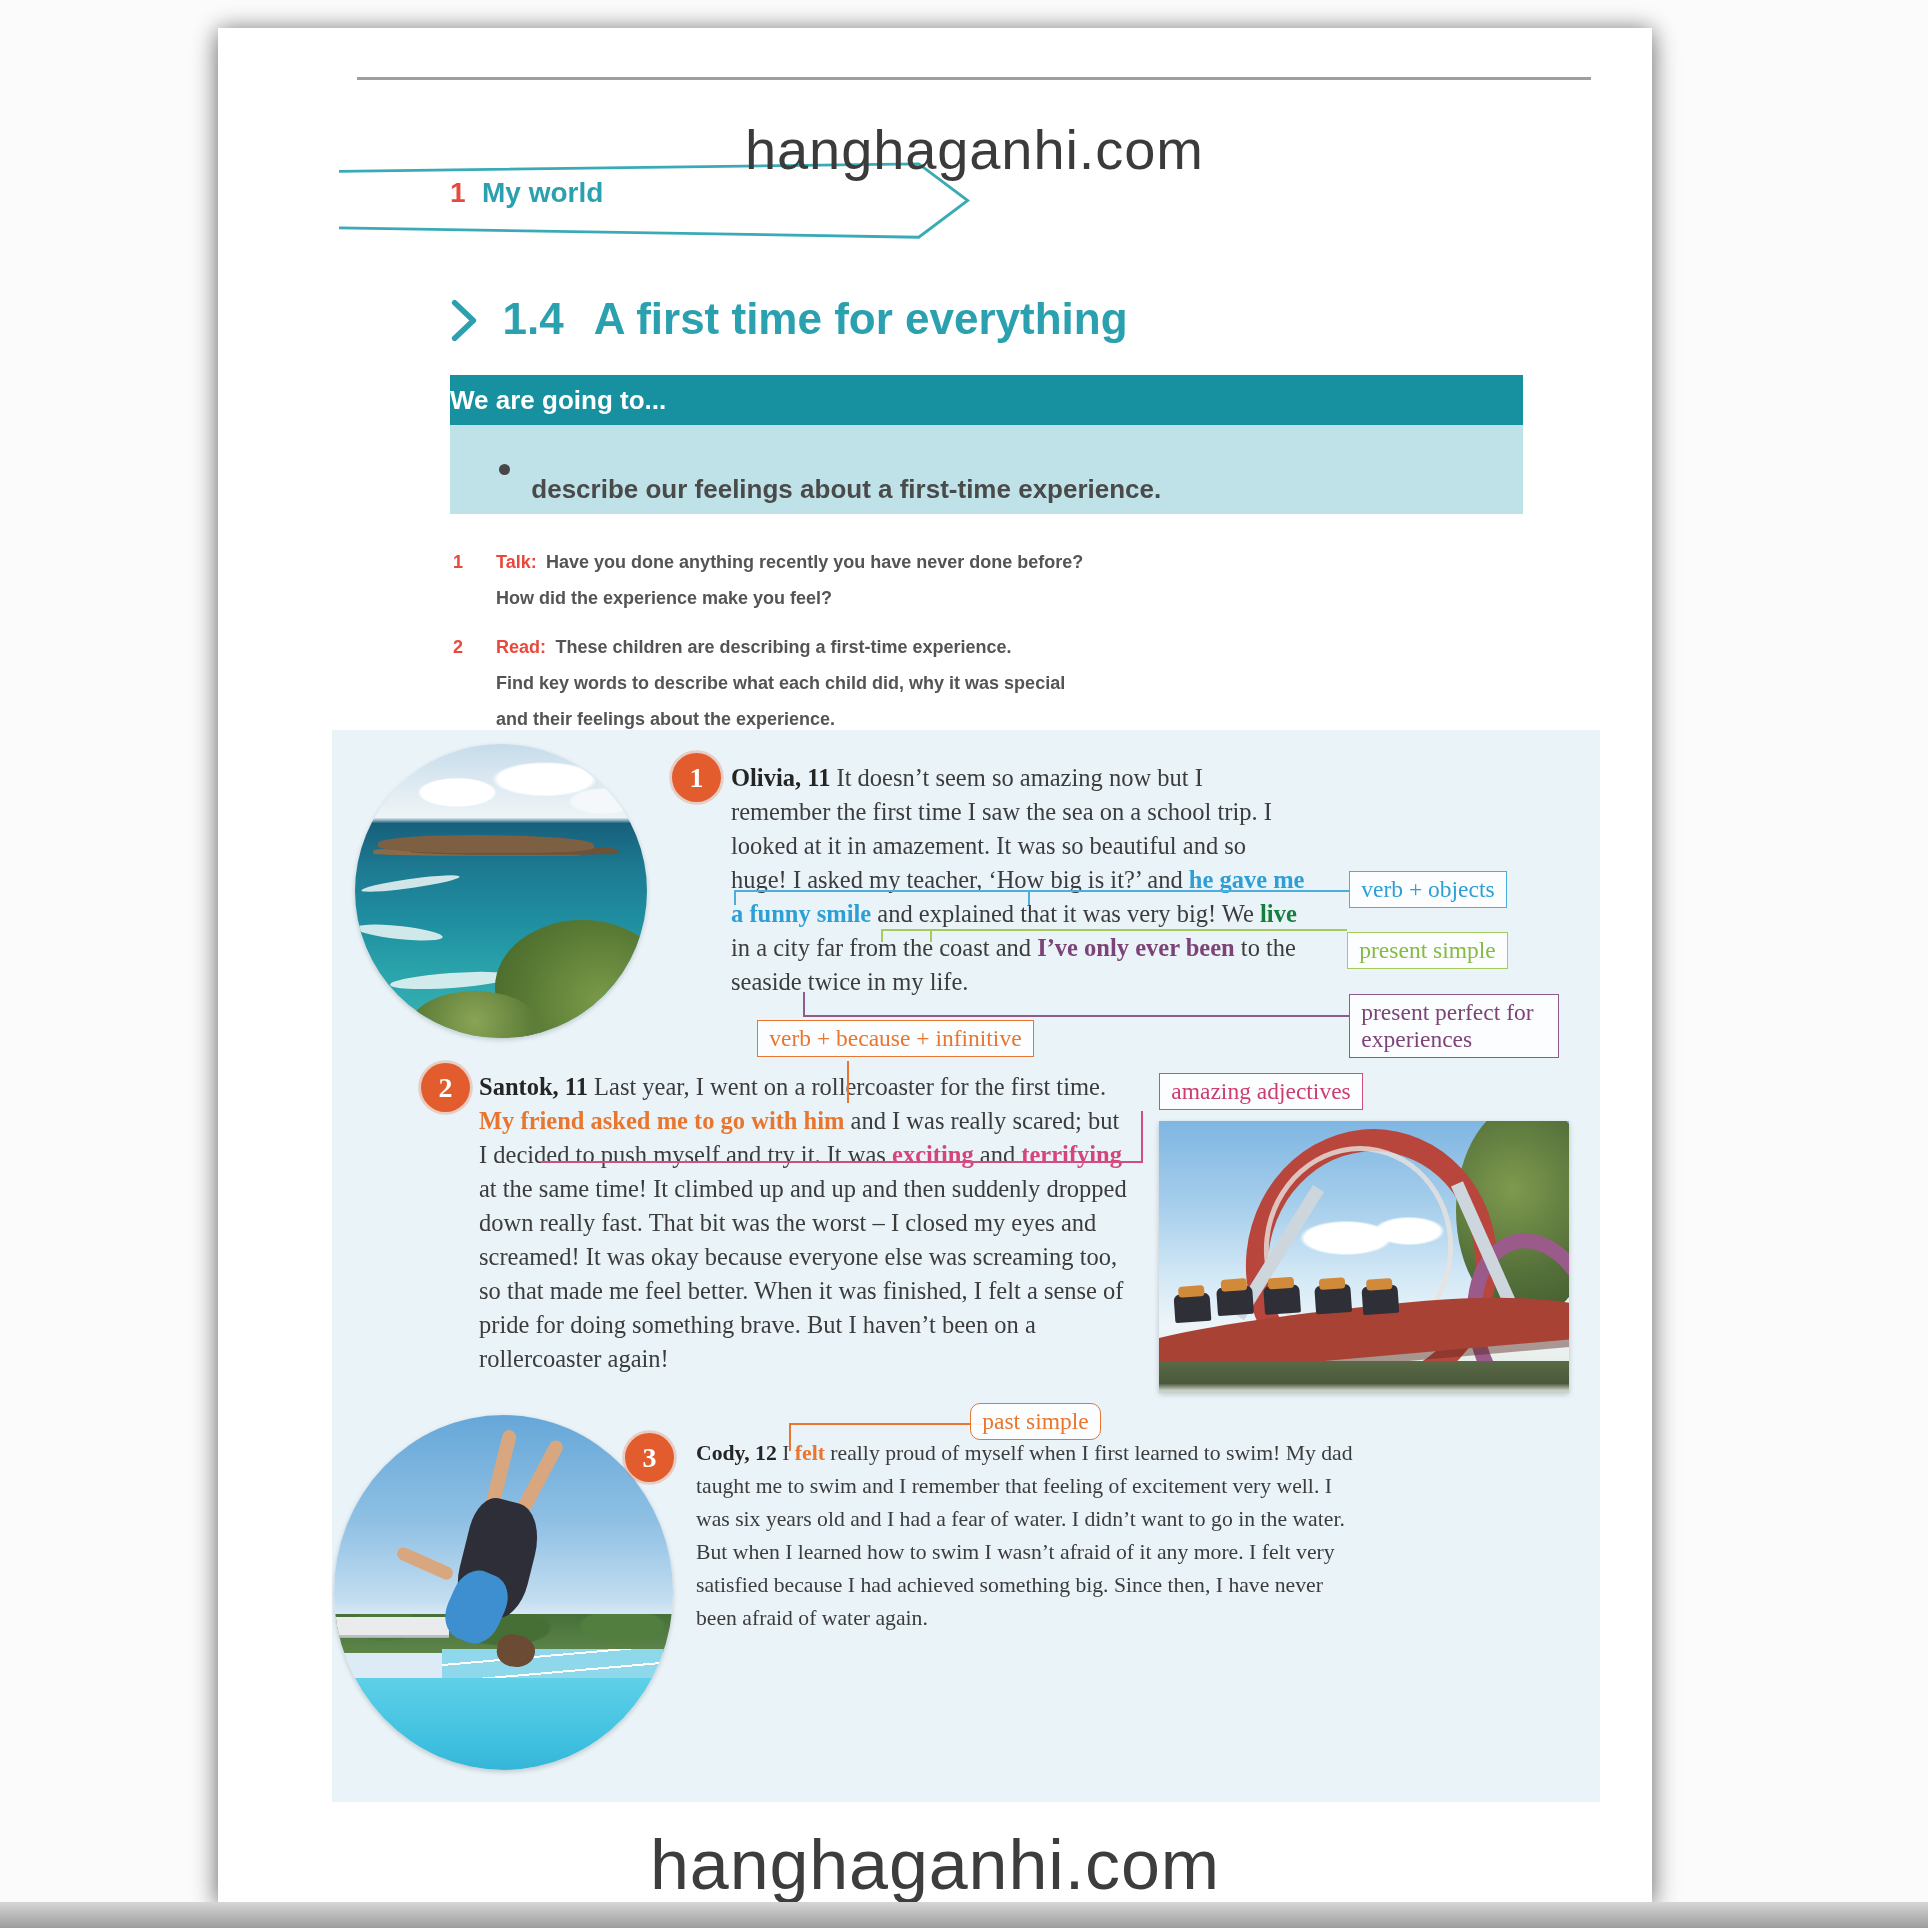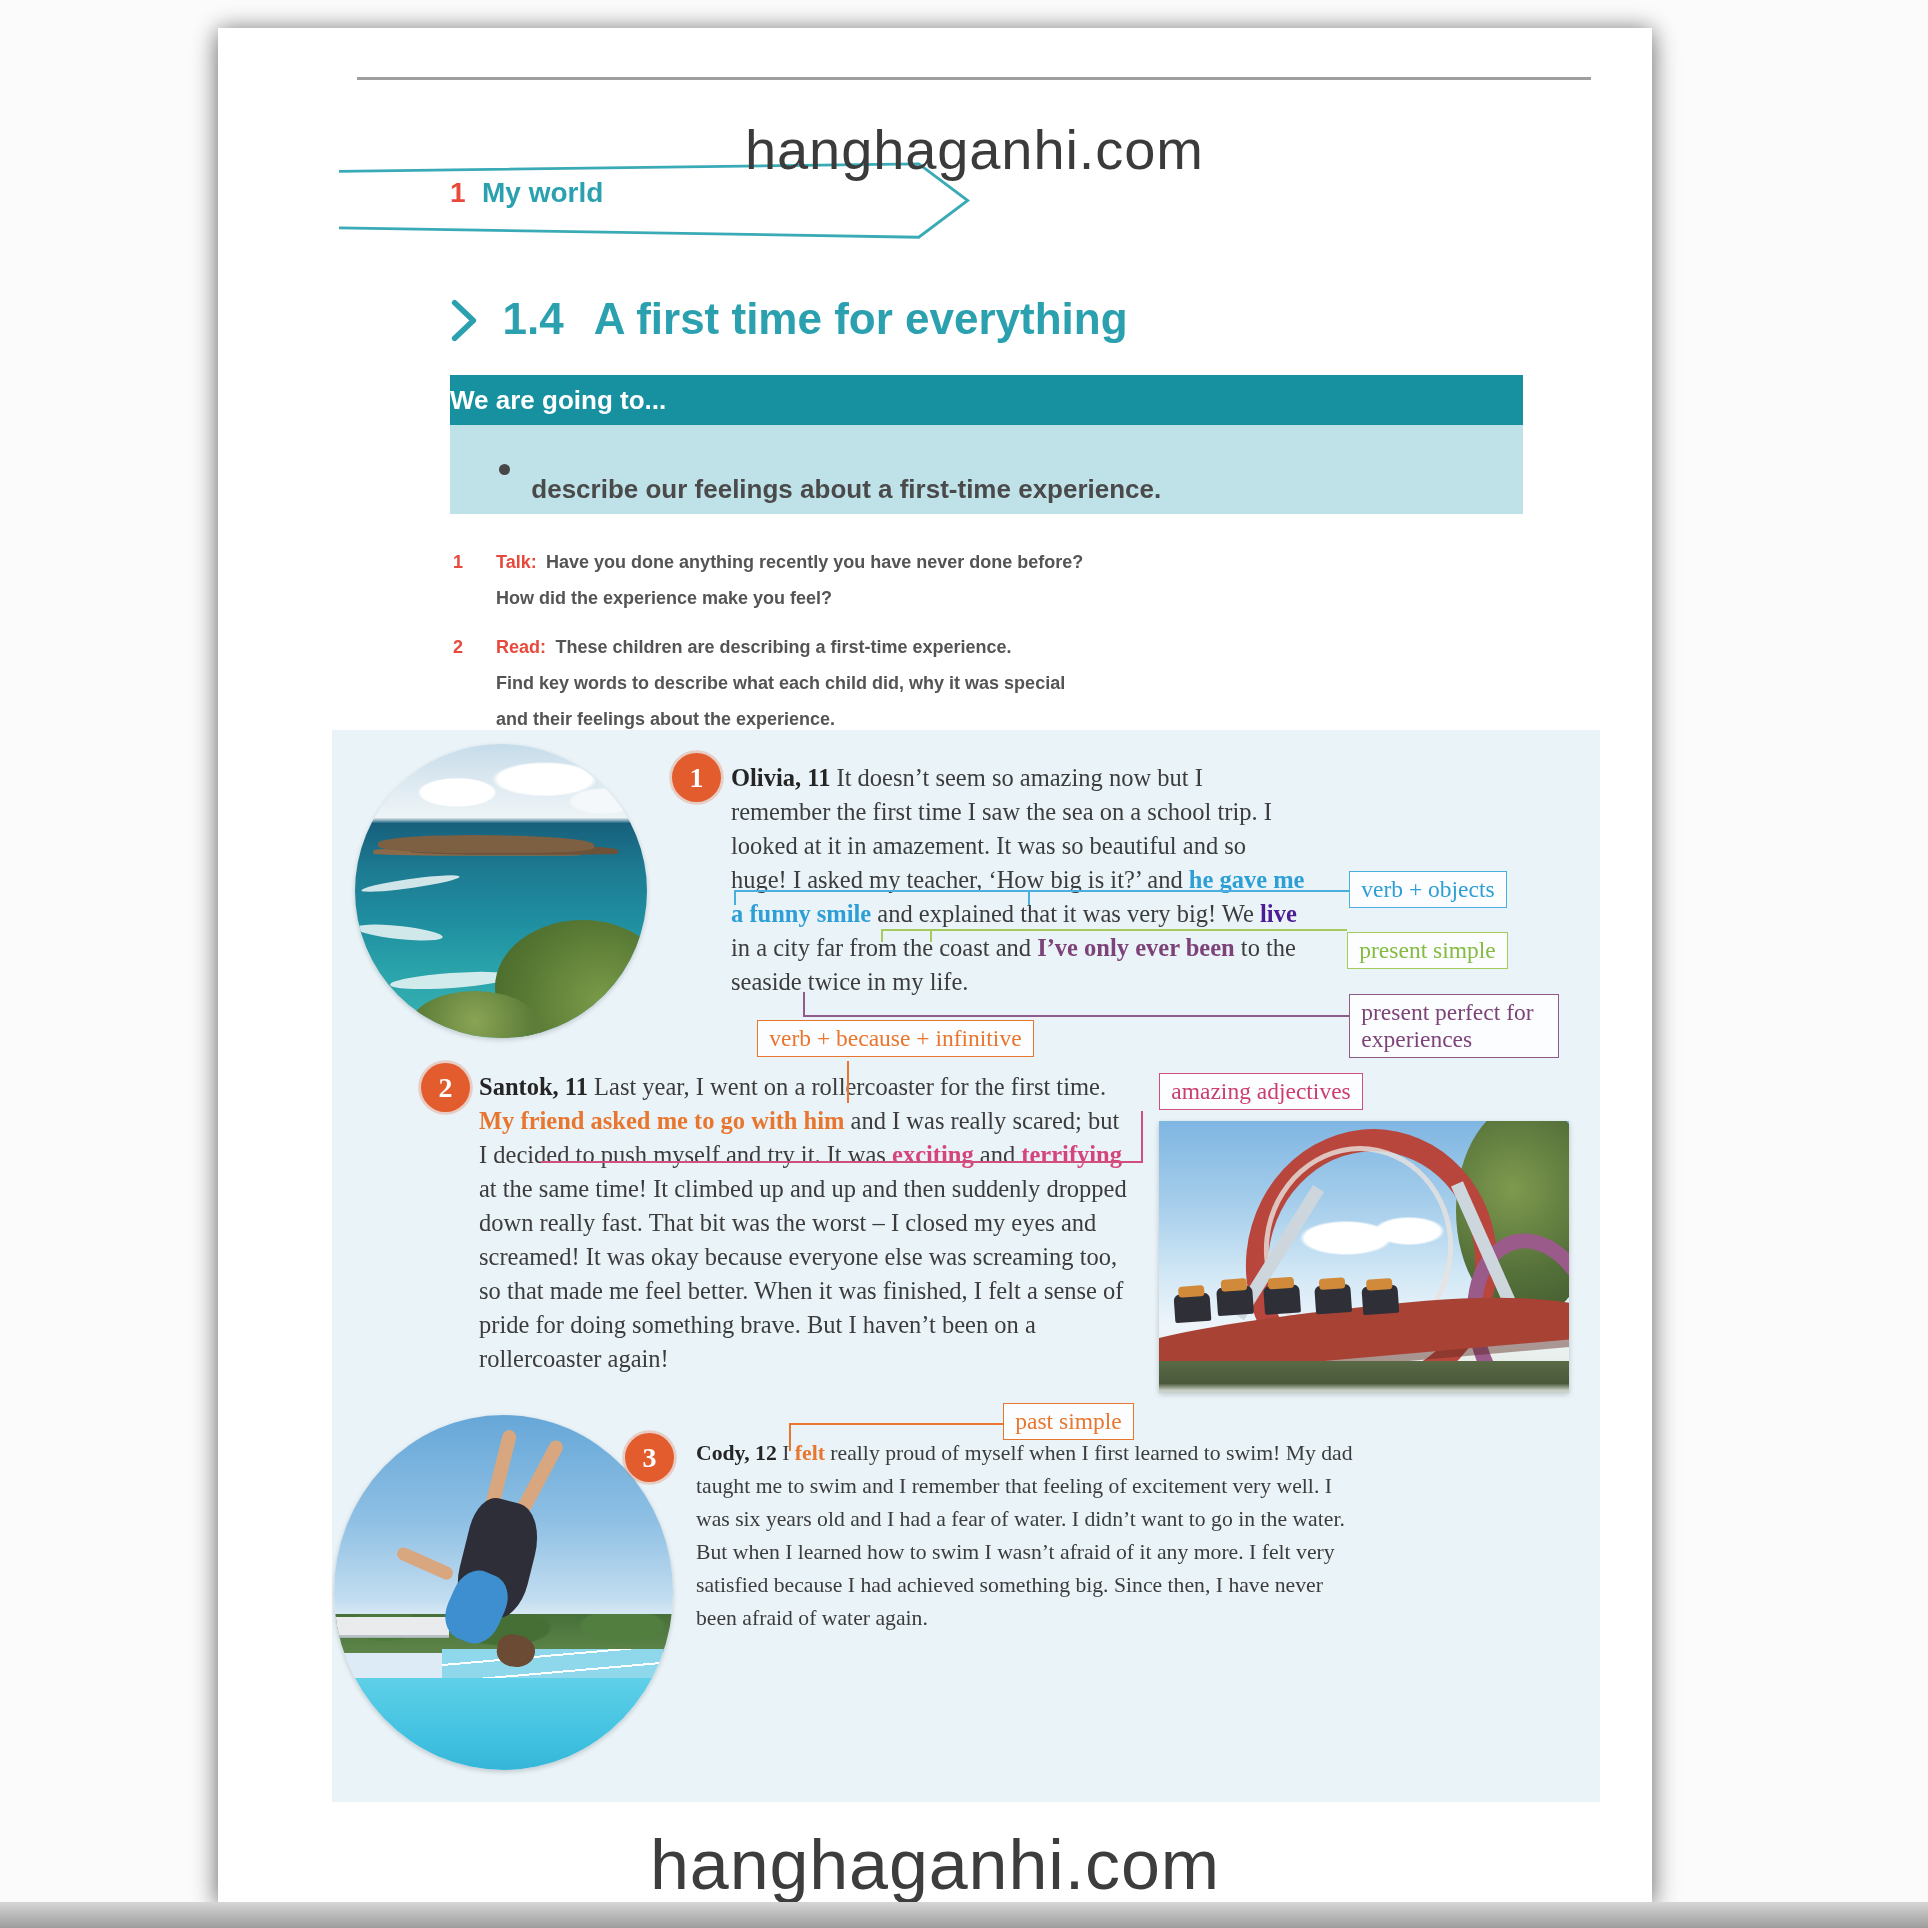--- a/index.html
+++ b/index.html
@@ -45,21 +45,21 @@
   .a-indent{padding-left:43px;}
 
   
   .panel{position:absolute;left:114px;top:702px;width:1268px;height:1072px;background:#e9f3f8;}
 
   
   .story{position:absolute;font-family:"Liberation Serif",serif;color:#3c3c3c;}
   .story .seg-name{font-weight:700;color:#252525;text-align:right;}
   .story .seg-plain{}
   .story .seg-blue{color:#2d9fd6;font-weight:700;}
-  .story .seg-green{color:#4c1d95;font-weight:700;}
+  .story .seg-green{color:#15803d;font-weight:700;}
   .story .seg-purple{color:#7d4379;font-weight:700;}
   .story .seg-orange{color:#e9762f;font-weight:700;}
   .story .seg-pink{color:#d6447c;font-weight:700;}
   .story1{left:513px;top:733px;width:576px;font-size:24.5px;line-height:34px;}
   .story2{left:261px;top:1042px;width:652px;font-size:24.5px;line-height:34px;}
   .story3{left:478px;top:1409px;width:665px;font-size:21.7px;line-height:33px;}
 
   
   .badge{position:absolute;width:49px;height:49px;border-radius:50%;background:#e25c2d;
          color:#fff;font-family:"Liberation Serif",serif;font-weight:700;font-size:28px;
@@ -69,21 +69,21 @@
   .badge3{left:407px;top:1405px;}
 
   
   .glabel{position:absolute;font-family:"Liberation Serif",serif;font-size:23.5px;line-height:27px;
           padding:3.8px 11.3px;background:rgba(253,254,255,.92);border:1.9px solid;white-space:nowrap;}
   .gl-blue{left:1131px;top:843px;color:#2d9fd6;border-color:#4aaede;}
   .gl-green{left:1129px;top:904px;color:#85bb40;border-color:#a5cb5e;}
   .gl-purple{left:1131px;top:966px;color:#7d4379;border-color:#8f5a8c;width:185px;white-space:normal;}
   .gl-orangev{left:539px;top:992px;color:#e9762f;border-color:#e9762f;}
   .gl-pink{left:941px;top:1045px;color:#cc3d6e;border-color:#d04f7e;}
-  .gl-past{left:785px;top:1375px;color:#e9762f;border-color:#e9762f;}
+  .gl-past{left:752px;top:1375px;color:#e9762f;border-color:#e9762f;border-radius:10px;}
 
   
   .conn{position:absolute;}
   .hline{height:1.9px;}
   .vline{width:1.9px;}
   .c-blue{background:#4aaede;}
   .c-green{background:#a5cb5e;}
   .c-purple{background:#8f5a8c;}
   .c-orange{background:#e9762f;}
   .c-pink{background:#d04f7e;}

